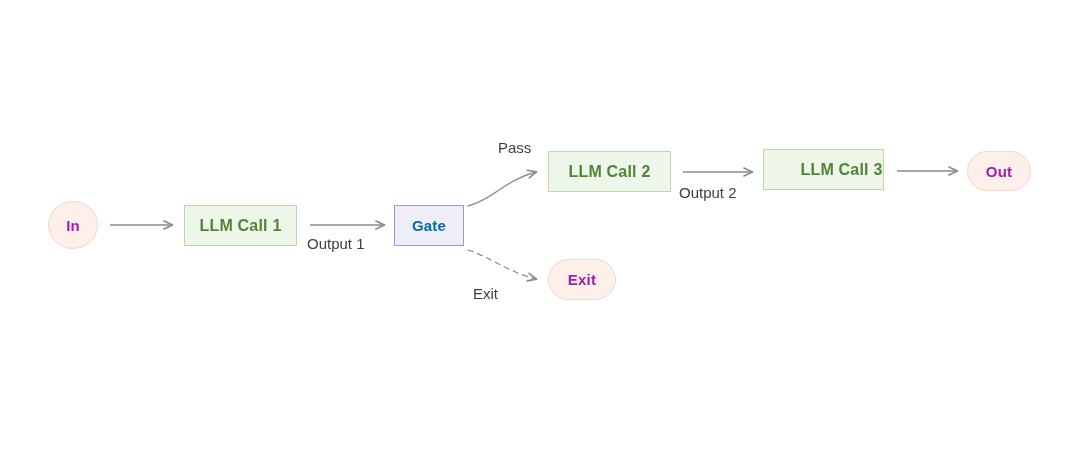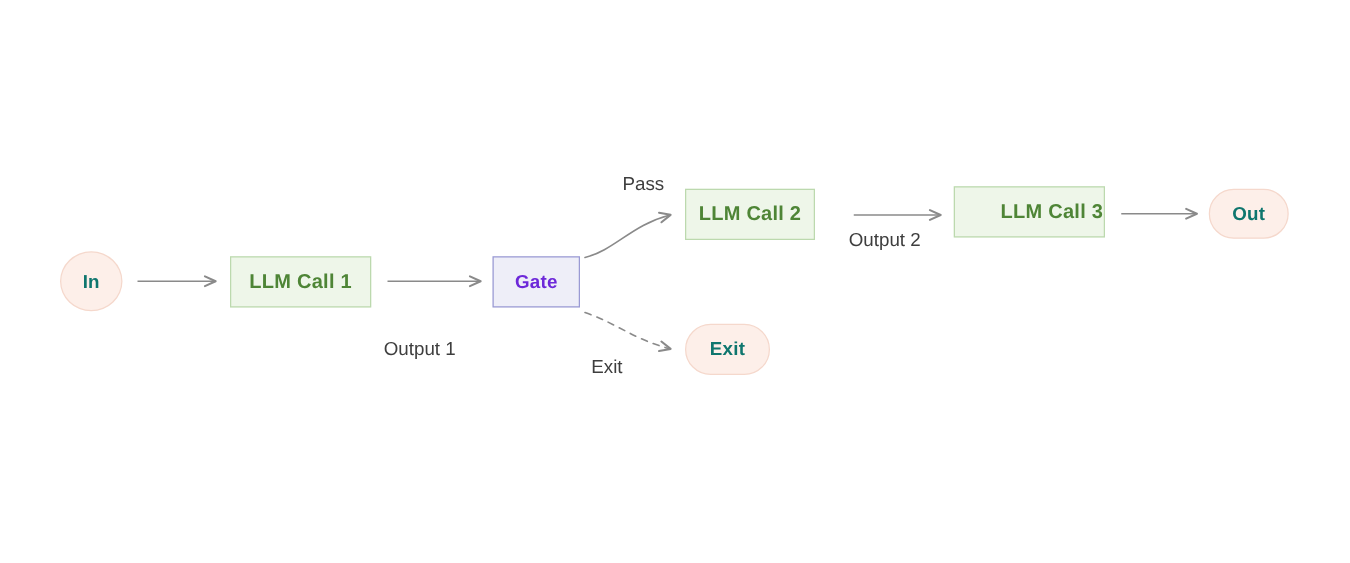--- a/index.html
+++ b/index.html
@@ -34,58 +34,58 @@
     box-sizing: border-box;
     font-weight: bold;
     letter-spacing: 0.2px;
     white-space: nowrap;
     user-select: none;
   }
   
   .node-terminal {
     background: #fdefe9;
     border: 1.4px solid #f5d8cc;
-    color: #0f766e;
+    color: #a21caf;
     font-size: 15px;
   }
   
   .node-process {
     background: #eef6e9;
     border: 1.4px solid #bcd9ae;
     color: #4e8536;
     font-size: 16px;
   }
   
   .node-gate {
     background: #eeeef8;
     border: 1.4px solid #9a9ad4;
-    color: #6d28d9;
+    color: #0369a1;
     font-size: 15px;
     align-items: center;
   }
   .edge-label {
     position: absolute;
     font-size: 15px;
     color: #3e3e3e;
     font-weight: normal;
     white-space: nowrap;
     user-select: none;
   }
 
   
   #node-in      { left: 48px;  top: 201px; width: 50px;  height: 48px;  border-radius: 50%; }
   #node-llm1    { left: 184px; top: 205px; width: 113px; height: 41px; }
   #node-gate    { left: 394px; top: 205px; width: 70px;  height: 41px; }
-  #node-llm2    { left: 548px; top: 151px; width: 104px; height: 41px; }
+  #node-llm2    { left: 548px; top: 151px; width: 123px; height: 41px; }
   #node-llm3    { left: 763px; top: 149px; width: 121px; height: 41px; padding-left: 36px; }
   #node-out     { left: 967px; top: 151px; width: 64px;  height: 40px; border-radius: 20px; }
   #node-exit    { left: 548px; top: 259px; width: 68px;  height: 41px; border-radius: 21px; text-align: right; }
 
   
-  #label-output1 { left: 307px; top: 235px; margin-top: 36px; }
+  #label-output1 { left: 307px; top: 235px; }
   #label-pass    { left: 474px; top: 139px; margin-left: 24px; }
   #label-fail    { left: 473px; top: 285px; }
   #label-output2 { left: 679px; top: 184px; }
 </style>
 </head>
 <body>
 
 <div id="canvas">
 
   <svg id="edge-layer" viewBox="0 0 1080 450" width="1080" height="450" xmlns="http://www.w3.org/2000/svg">

